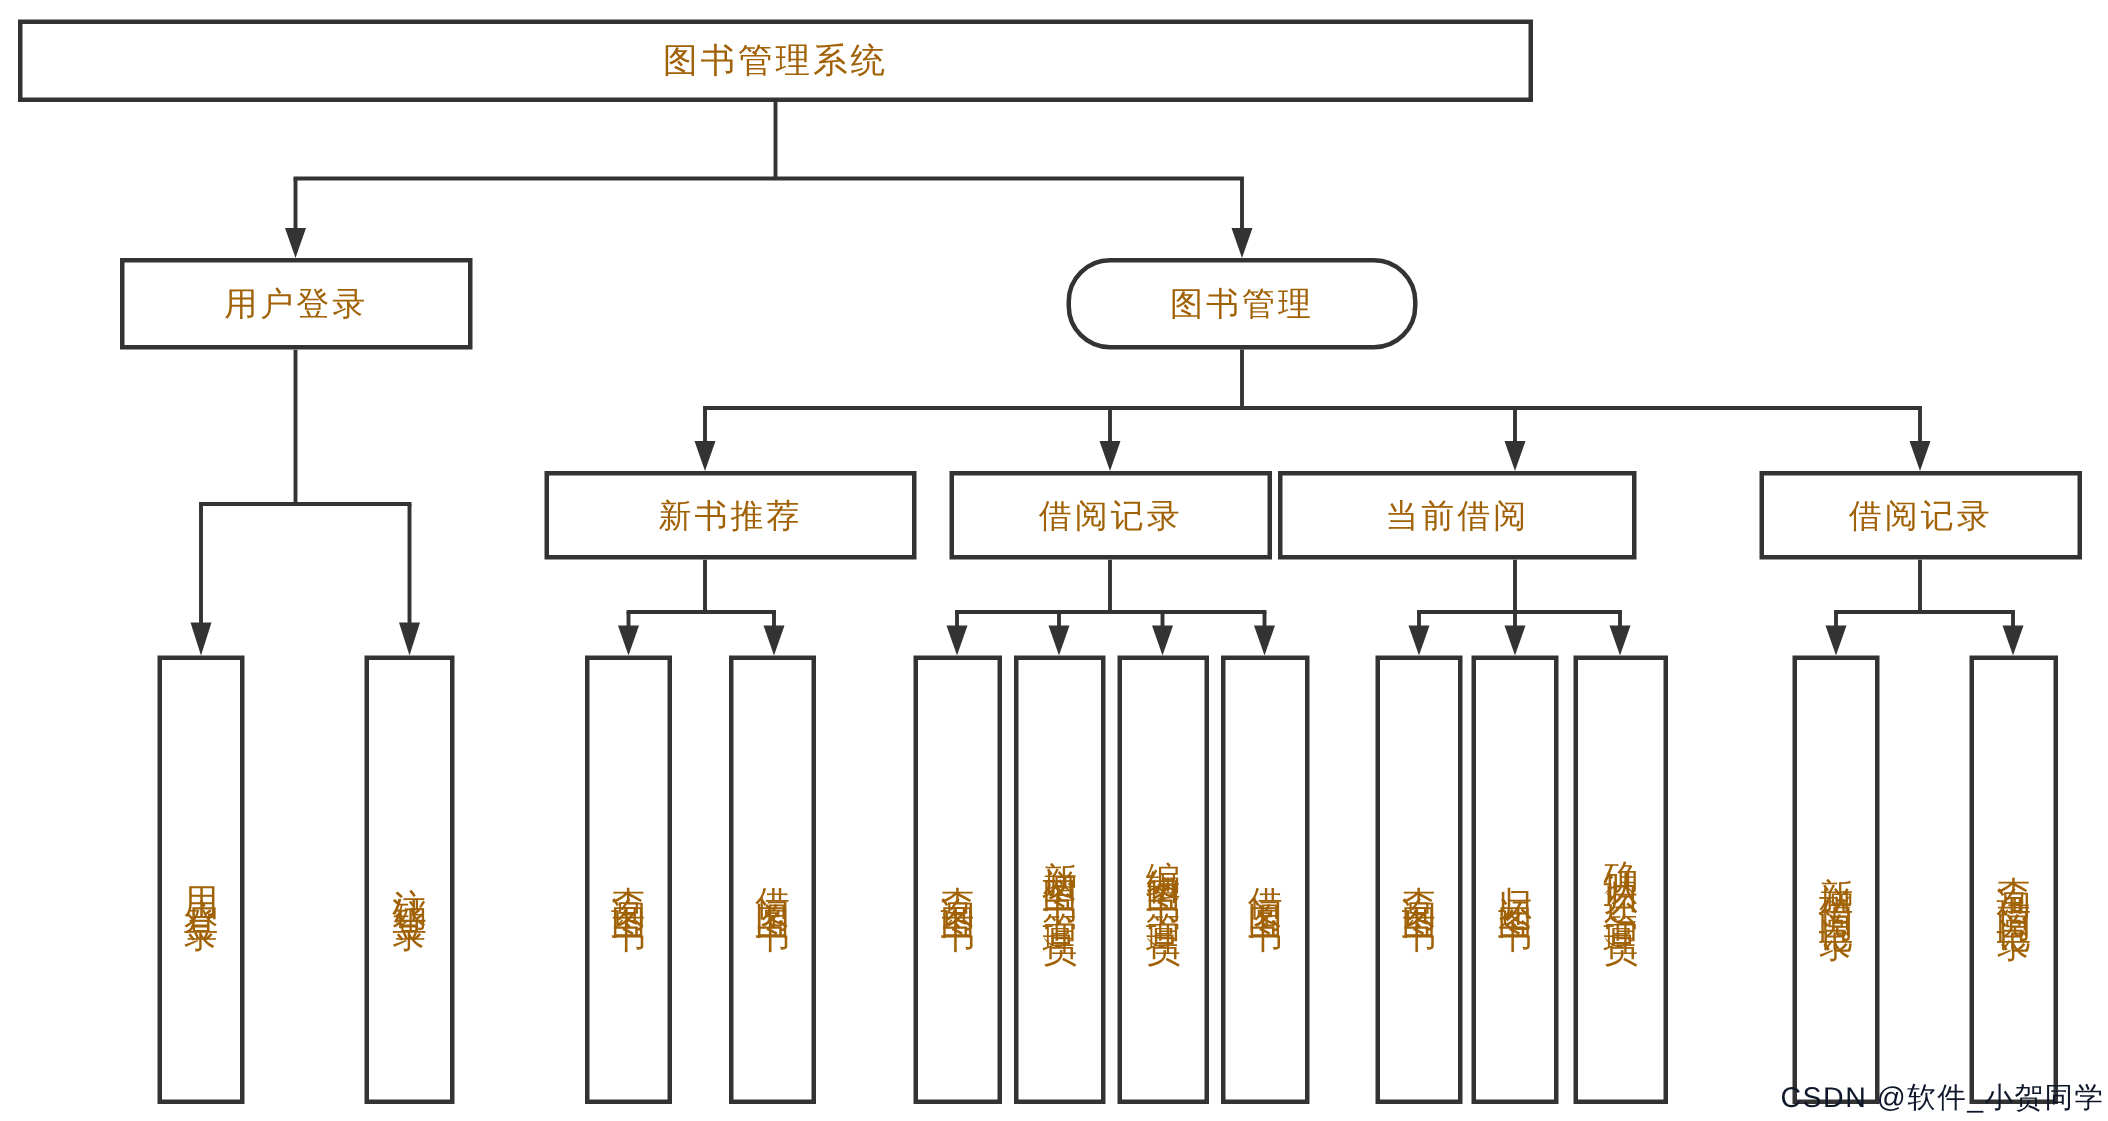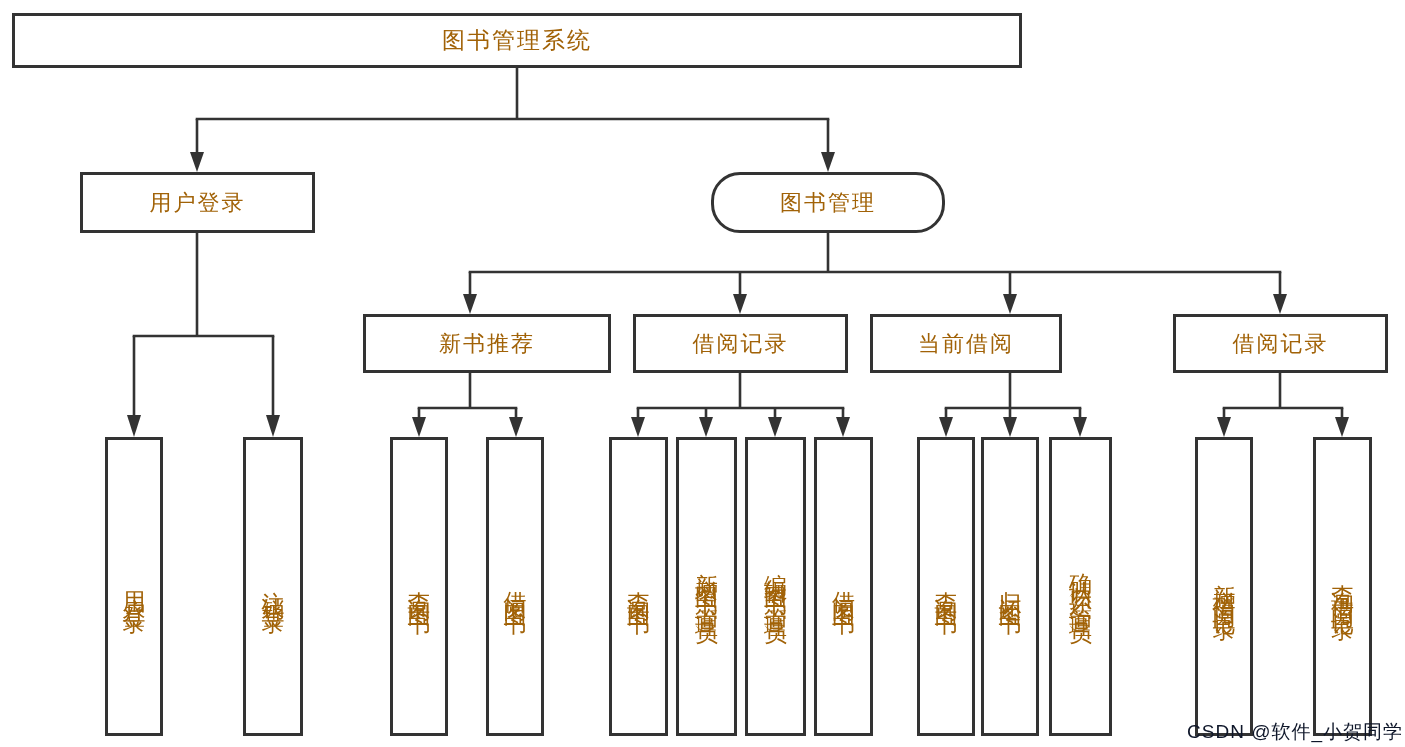--- a/index.html
+++ b/index.html
@@ -138,21 +138,21 @@
   <div class="box hbox" style="left:711px; top:172px; width:234px; height:61px;border-radius:29px;">
     <span>图书管理</span>
   </div>
 
   <div class="box hbox" style="left:363px; top:314px; width:248px; height:59px;">
     <span>新书推荐</span>
   </div>
   <div class="box hbox" style="left:633px; top:314px; width:215px; height:59px;">
     <span>借阅记录</span>
   </div>
-  <div class="box hbox" style="left:870px; top:314px; width:192px; height:59px;">
+  <div class="box hbox" style="left:852px; top:314px; width:239px; height:59px;">
     <span>当前借阅</span>
   </div>
   <div class="box hbox" style="left:1173px; top:314px; width:215px; height:59px;justify-content:center;">
     <span>借阅记录</span>
   </div>
 
   <div class="box vbox" style="left:105px; top:437px; width:58px; height:299px;">
     <span>用户登录</span>
   </div>
   <div class="box vbox" style="left:243px; top:437px; width:60px; height:299px;">

